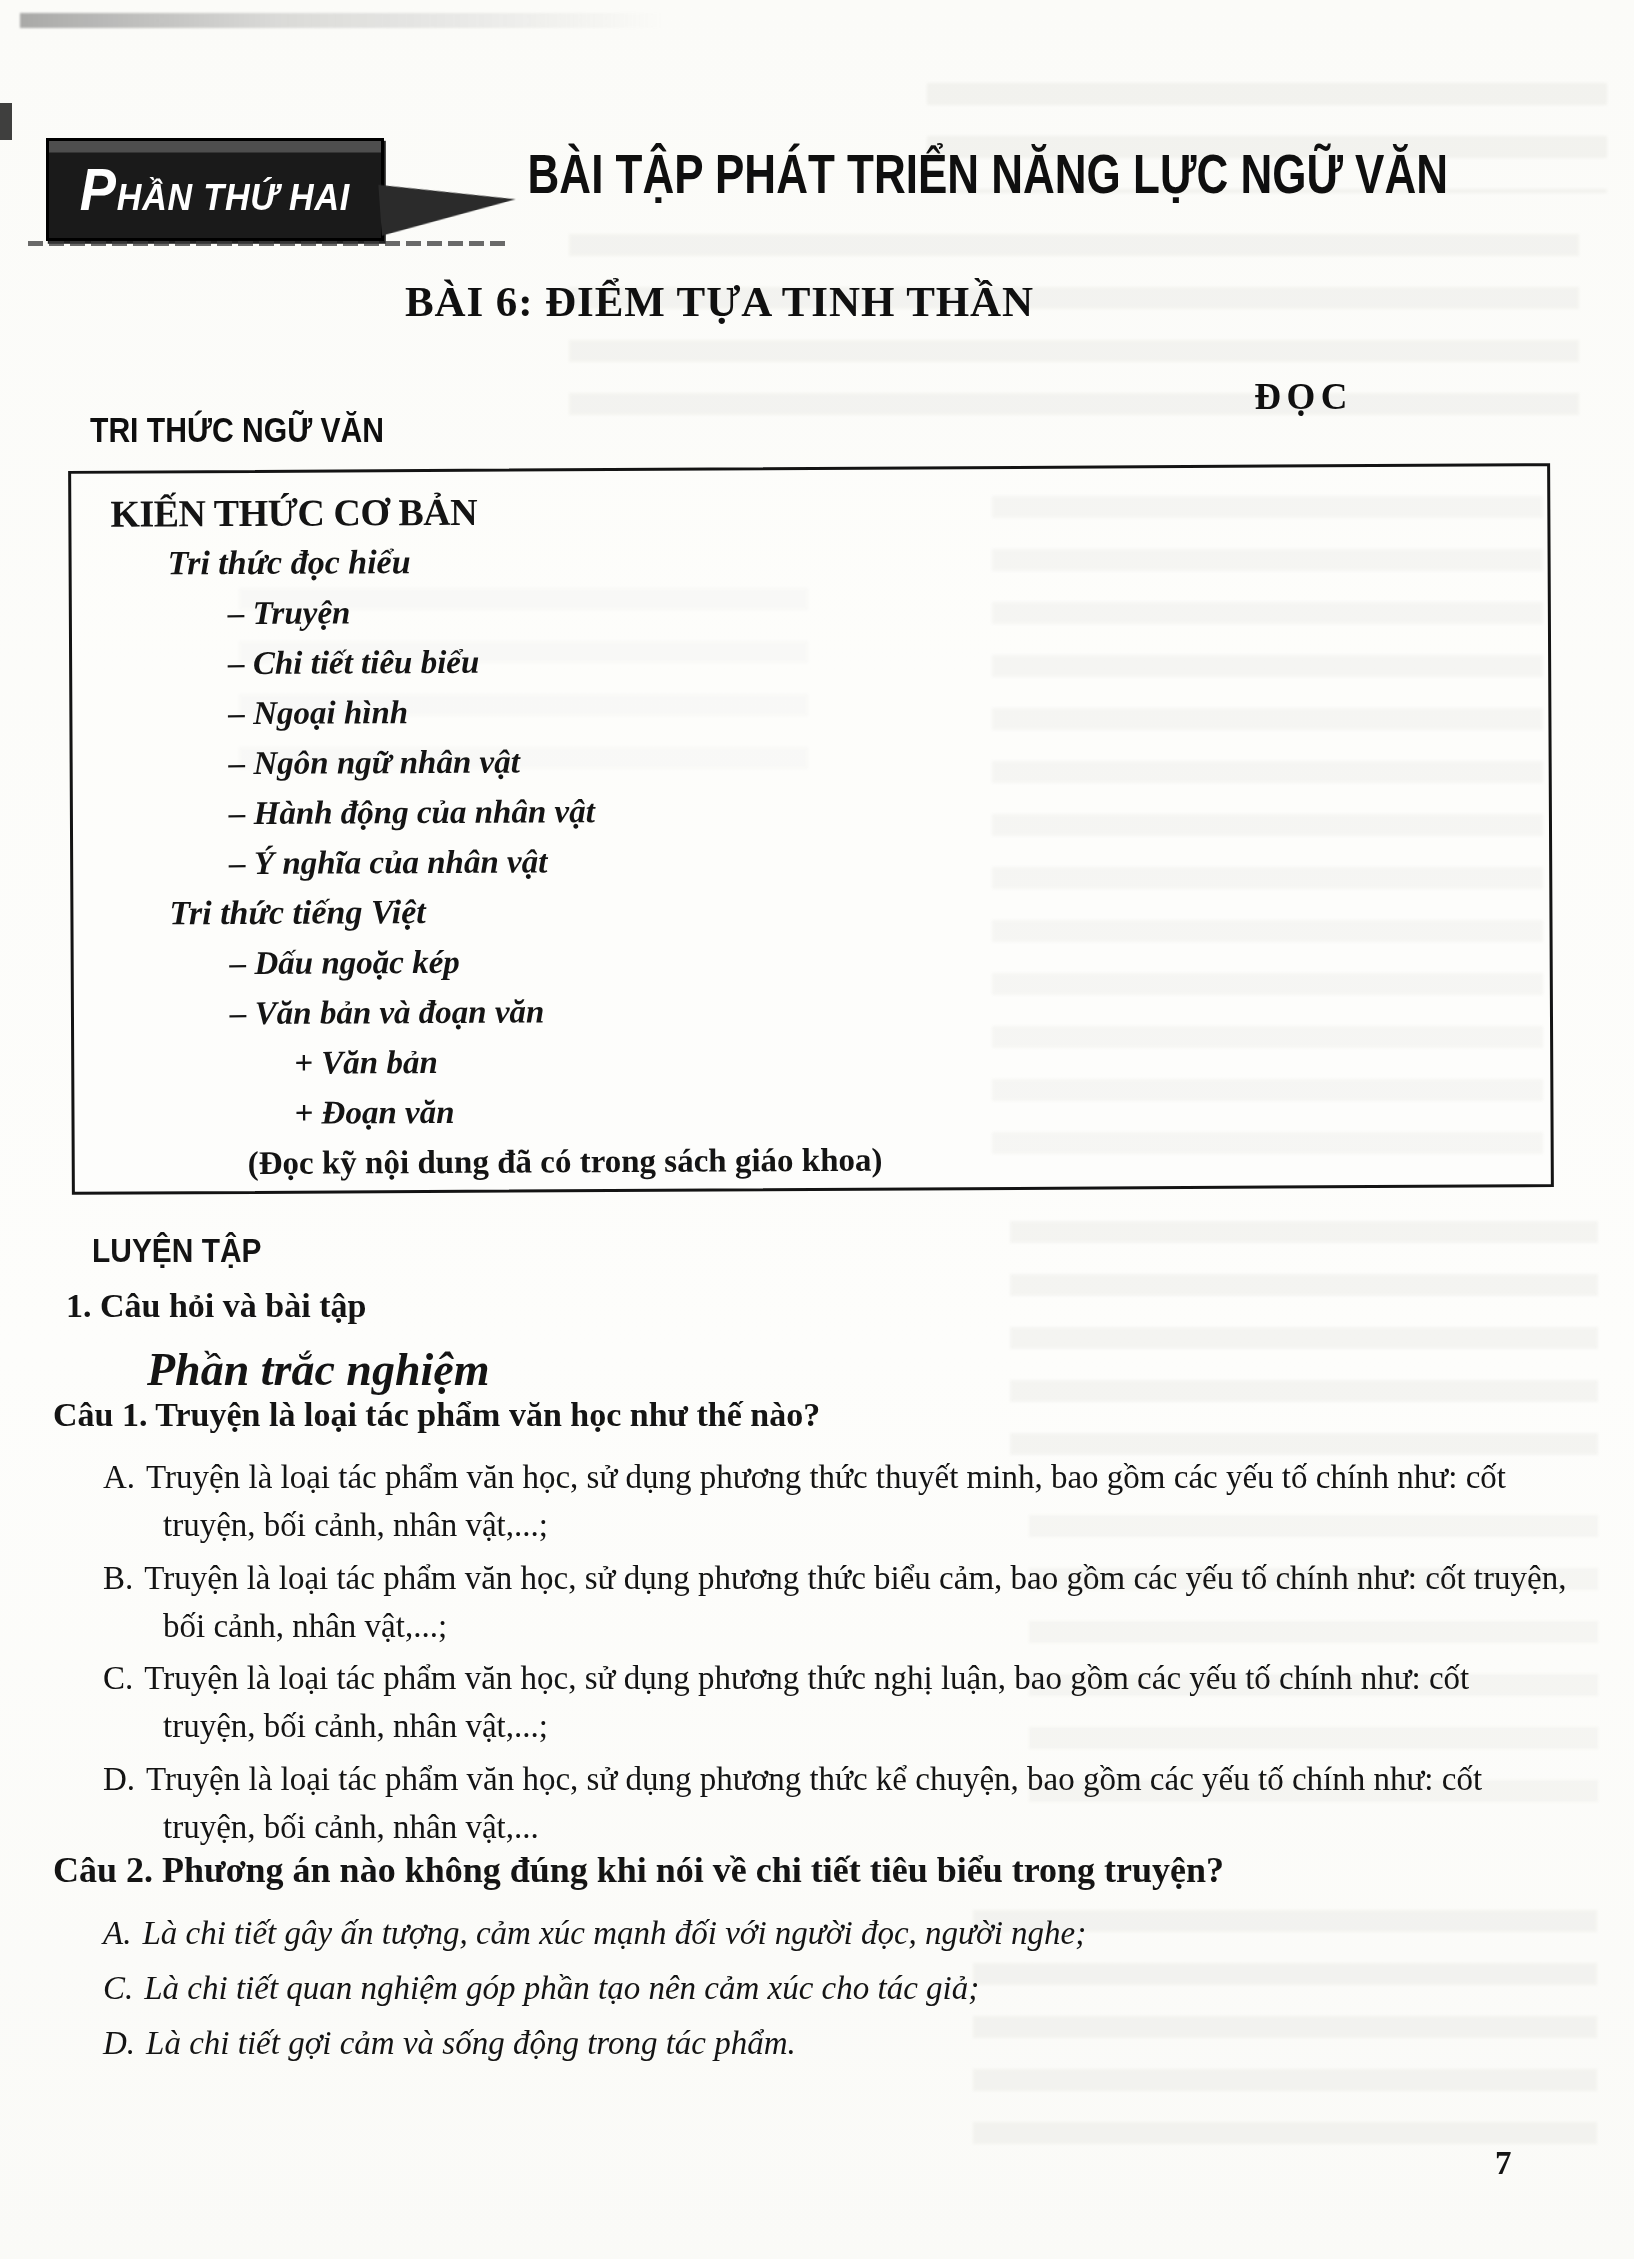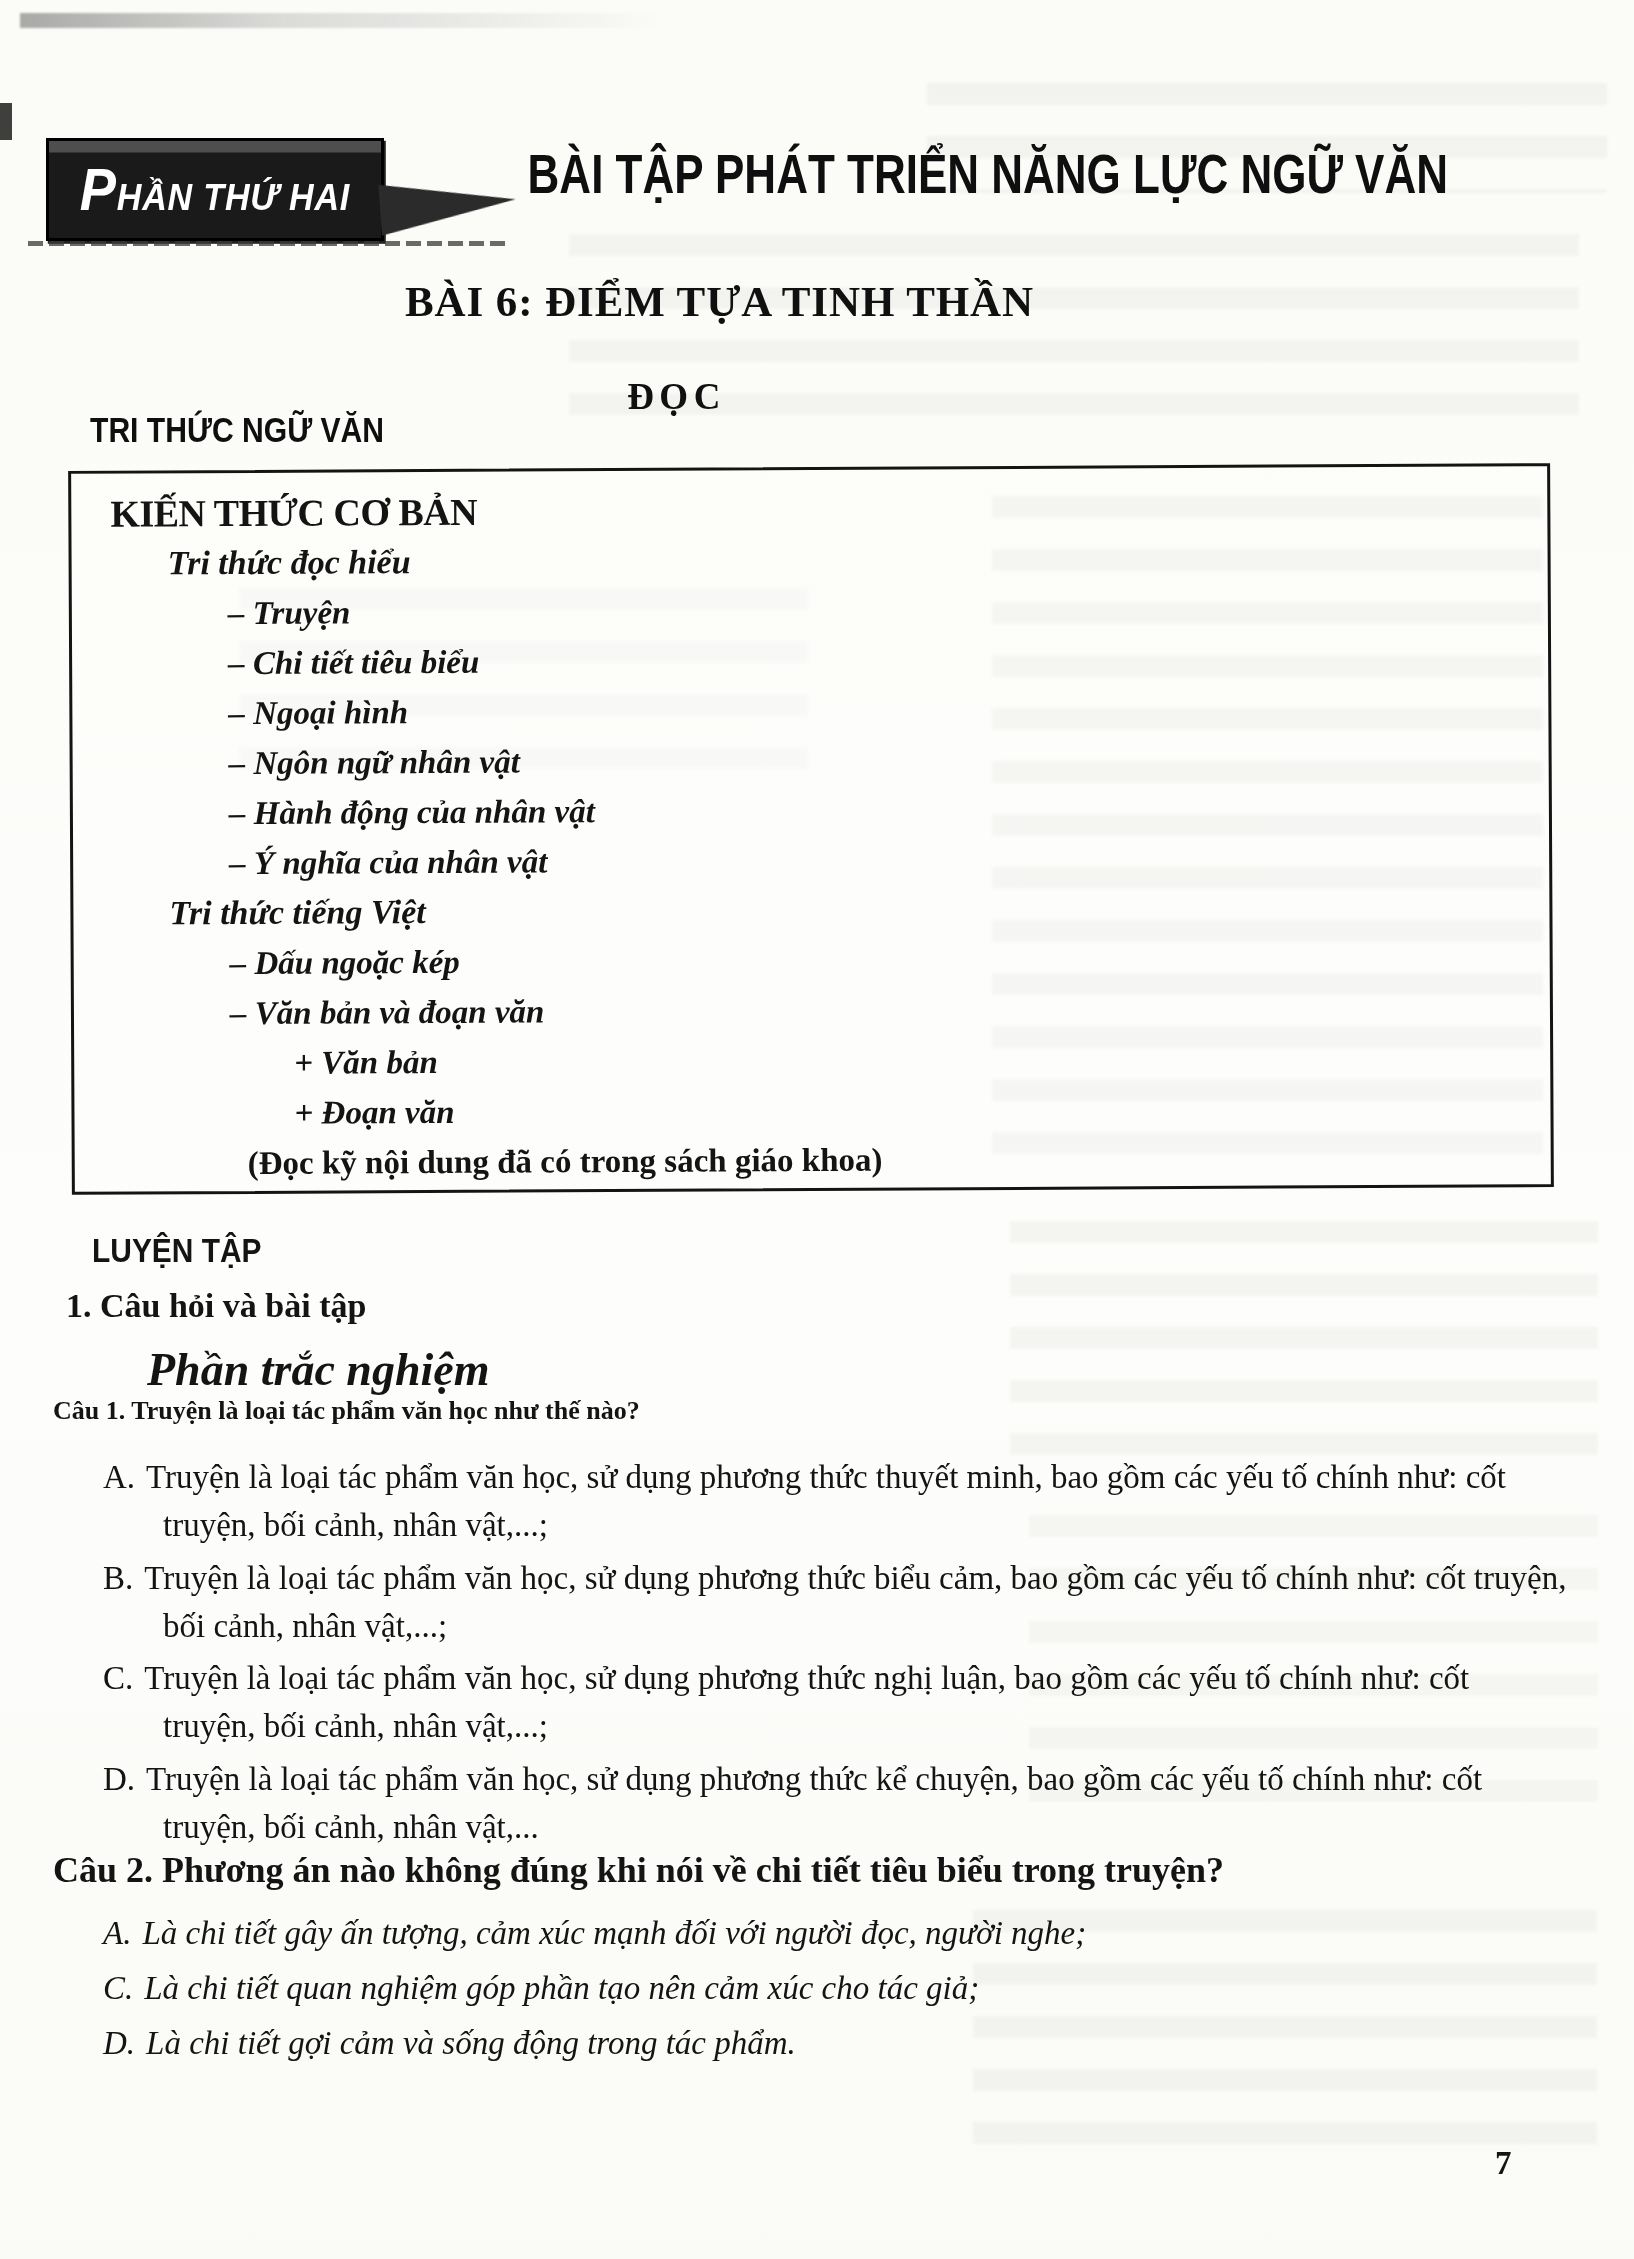--- a/index.html
+++ b/index.html
@@ -68,21 +68,21 @@
     letter-spacing:0;
     transform:scaleX(.80);transform-origin:left center;
     color:#0f0f0f;
     white-space:nowrap;
   }
   .lesson-title{
     position:absolute;left:0;top:277px;width:1439px;text-align:center;
     font-weight:700;font-size:43px;letter-spacing:0.9px;color:#101010;
   }
   .section-doc{
-    position:absolute;left:0;top:375px;width:1353px;text-align:center;
+    position:absolute;left:0;top:375px;width:1353px;text-align:right;
     font-weight:700;font-size:37px;letter-spacing:5.5px;color:#101010;
   }
   .section-trithuc{
     position:absolute;left:90px;top:410px;
     font-family:"Liberation Sans", sans-serif;
     font-weight:700;font-size:35px;white-space:nowrap;
     transform:scaleX(.86);transform-origin:left center;
     color:#0f0f0f;
   }
   
@@ -102,21 +102,21 @@
   .kb-note{margin-left:173px;font-weight:700;font-size:33px;}
   
   .luyentap{
     position:absolute;left:92px;top:1231px;
     font-family:"Liberation Sans", sans-serif;
     font-weight:700;font-size:34px;white-space:nowrap;
     transform:scaleX(.88);transform-origin:left center;
   }
   .sub-heading{position:absolute;left:66px;top:1287px;font-weight:700;font-size:34px;}
   .part-label{position:absolute;left:147px;top:1343px;font-weight:700;font-style:italic;font-size:46px;}
-  .q1-title{position:absolute;left:53px;top:1396px;font-weight:700;font-size:26px;}
+  .q1-title{position:absolute;left:53px;top:1396px;font-weight:700;font-size:34px;}
   .q1-options{position:absolute;left:53px;top:1453px;width:1515px;}
   .q1-options .option{
     padding-left:110px;text-indent:-60px;
     font-size:33px;line-height:48px;margin-bottom:4.6px;
   }
   .q2-title{position:absolute;left:53px;top:1849px;font-weight:700;font-size:36px;}
   .q2-options{position:absolute;left:53px;top:1906px;width:1515px;font-style:italic;}
   .q2-options .option{
     padding-left:110px;text-indent:-60px;
     font-size:33px;line-height:55px;

